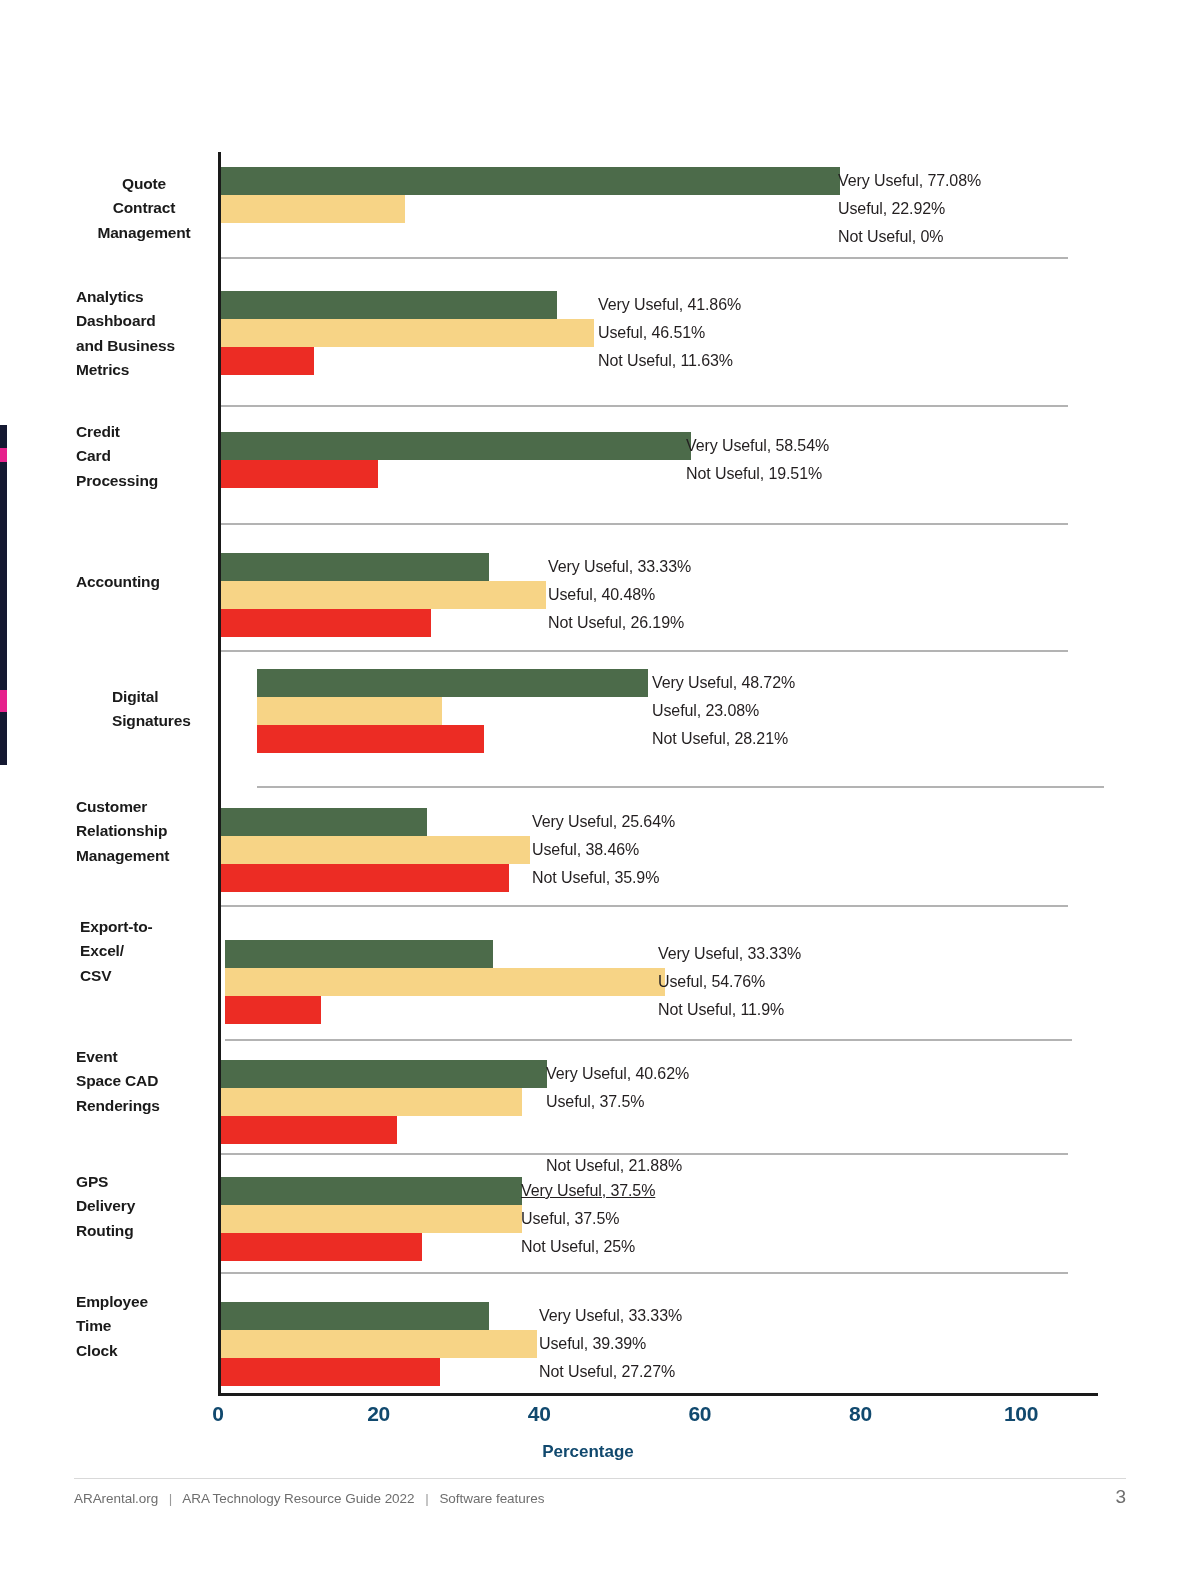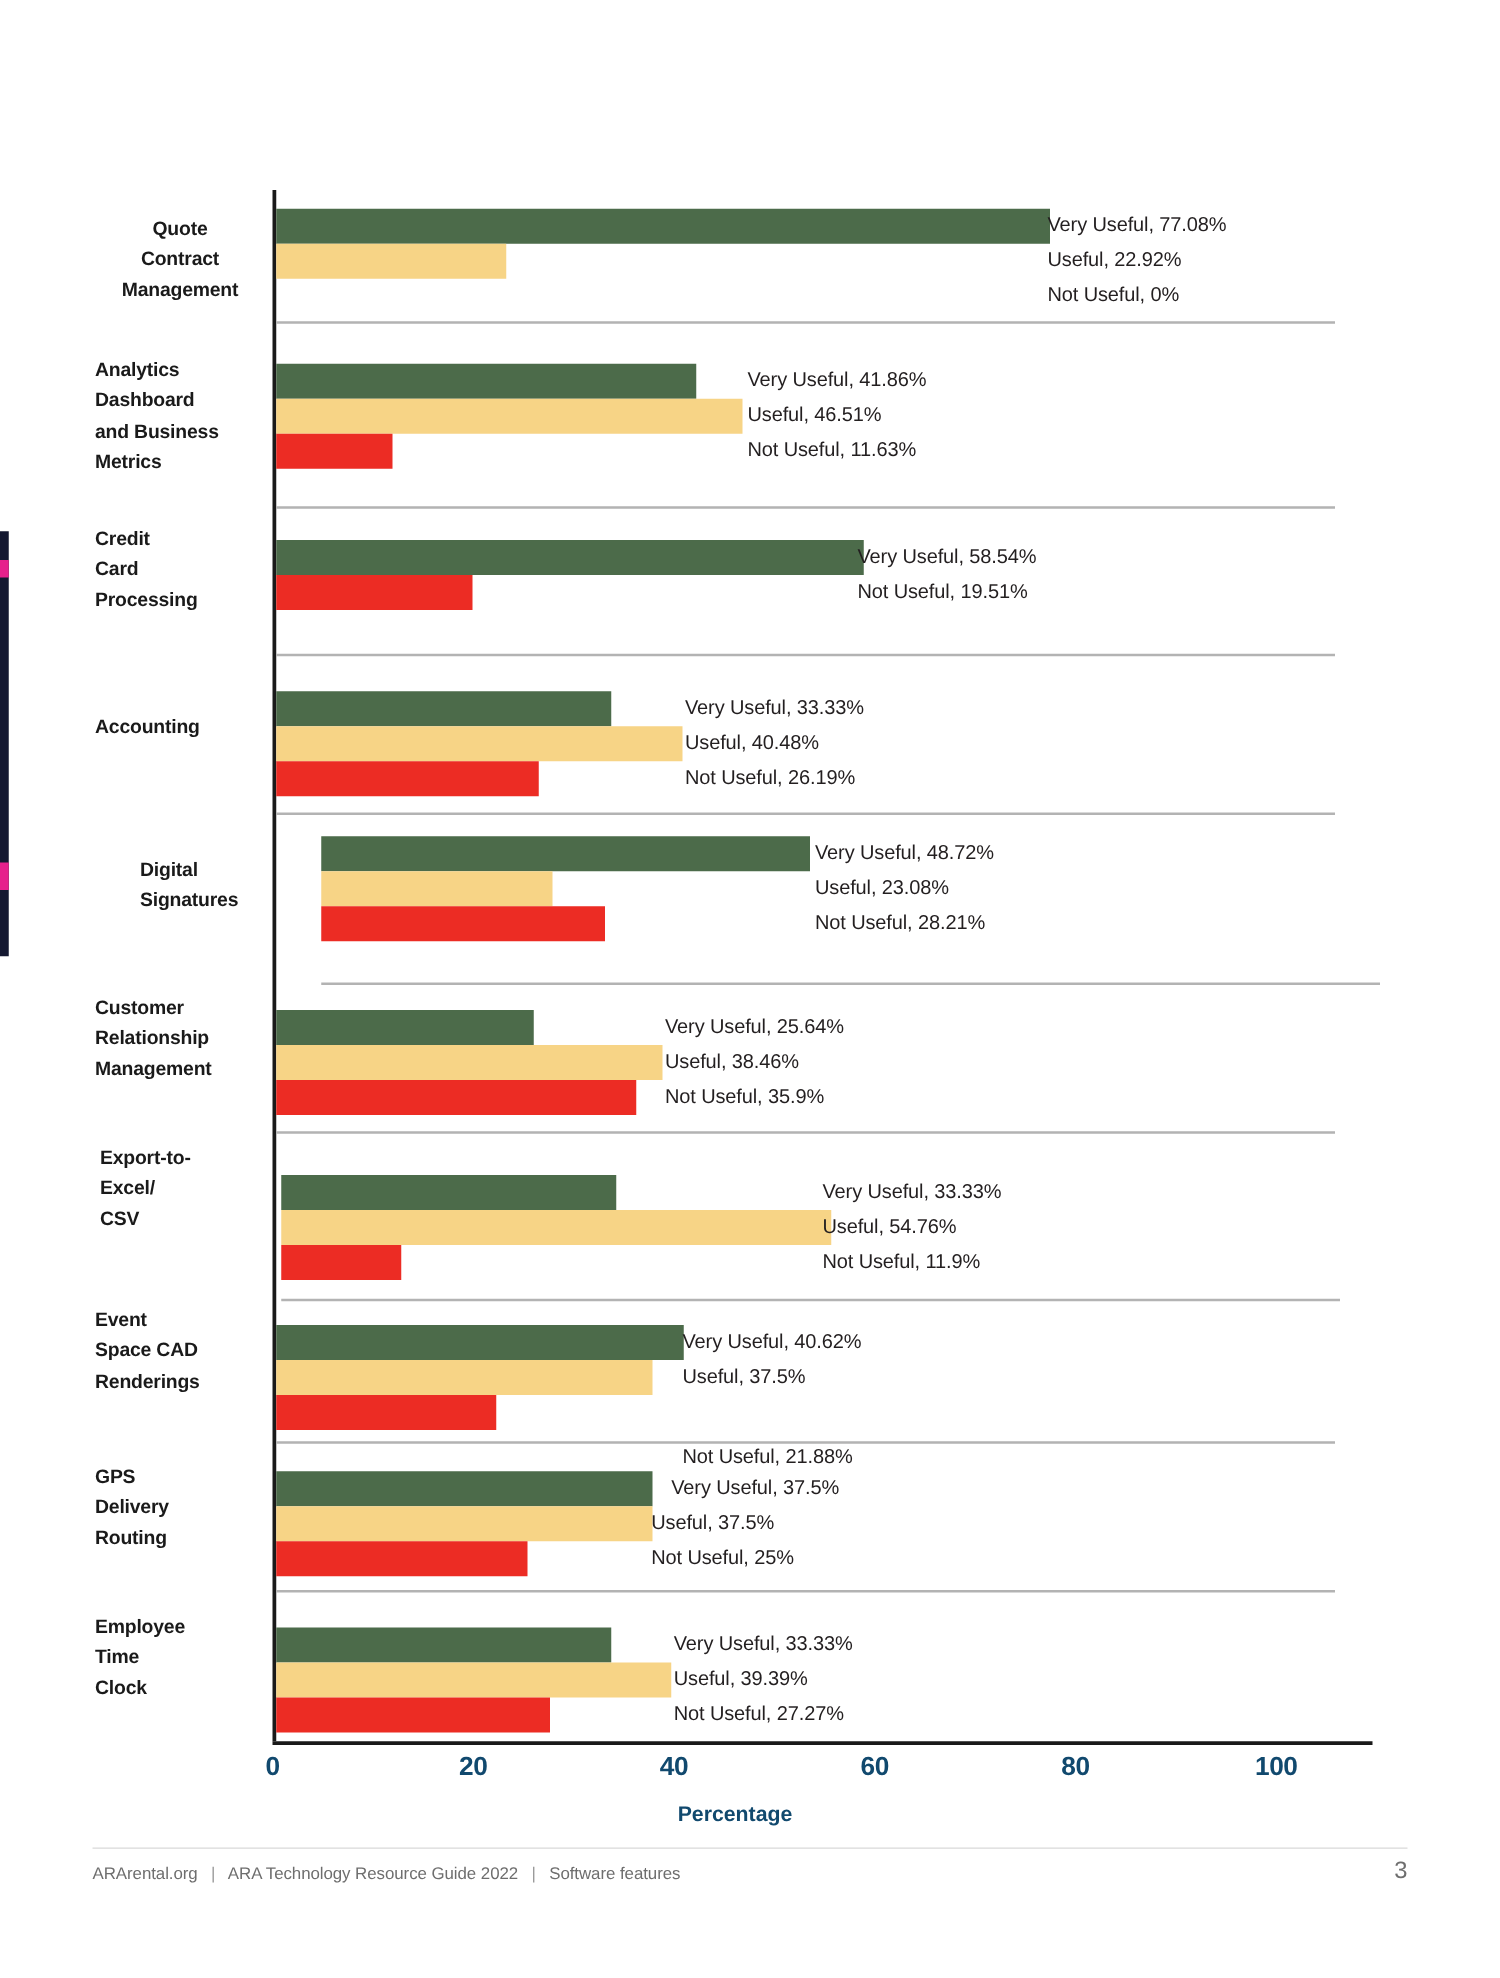--- a/index.html
+++ b/index.html
@@ -392,21 +392,21 @@
           </div>
           <div class="group" style="position: absolute; left: 0px; top: 1003px; width: 1130px; height: 119px;">
             <div class="cat-label" style="top: 15px;">
               <div>GPS</div>
               <div>Delivery</div>
               <div>Routing</div>
             </div>
             <div class="bars" style="top: 22px;">
               <div class="bar-row">
                 <div class="bar s0" style="width: 301.125px;"></div>
-                <div class="bar-label" style="left: 316px;">Very Useful, 37.5%</div>
+                <div class="bar-label" style="left: 300px; text-decoration: underline;">Very Useful, 37.5%</div>
               </div>
               <div class="bar-row">
                 <div class="bar s1" style="width: 301.125px;"></div>
                 <div class="bar-label" style="left: 300px;">Useful, 37.5%</div>
               </div>
               <div class="bar-row">
                 <div class="bar s2" style="width: 200.75px;"></div>
                 <div class="bar-label" style="left: 300px;">Not Useful, 25%</div>
               </div>
             </div>

